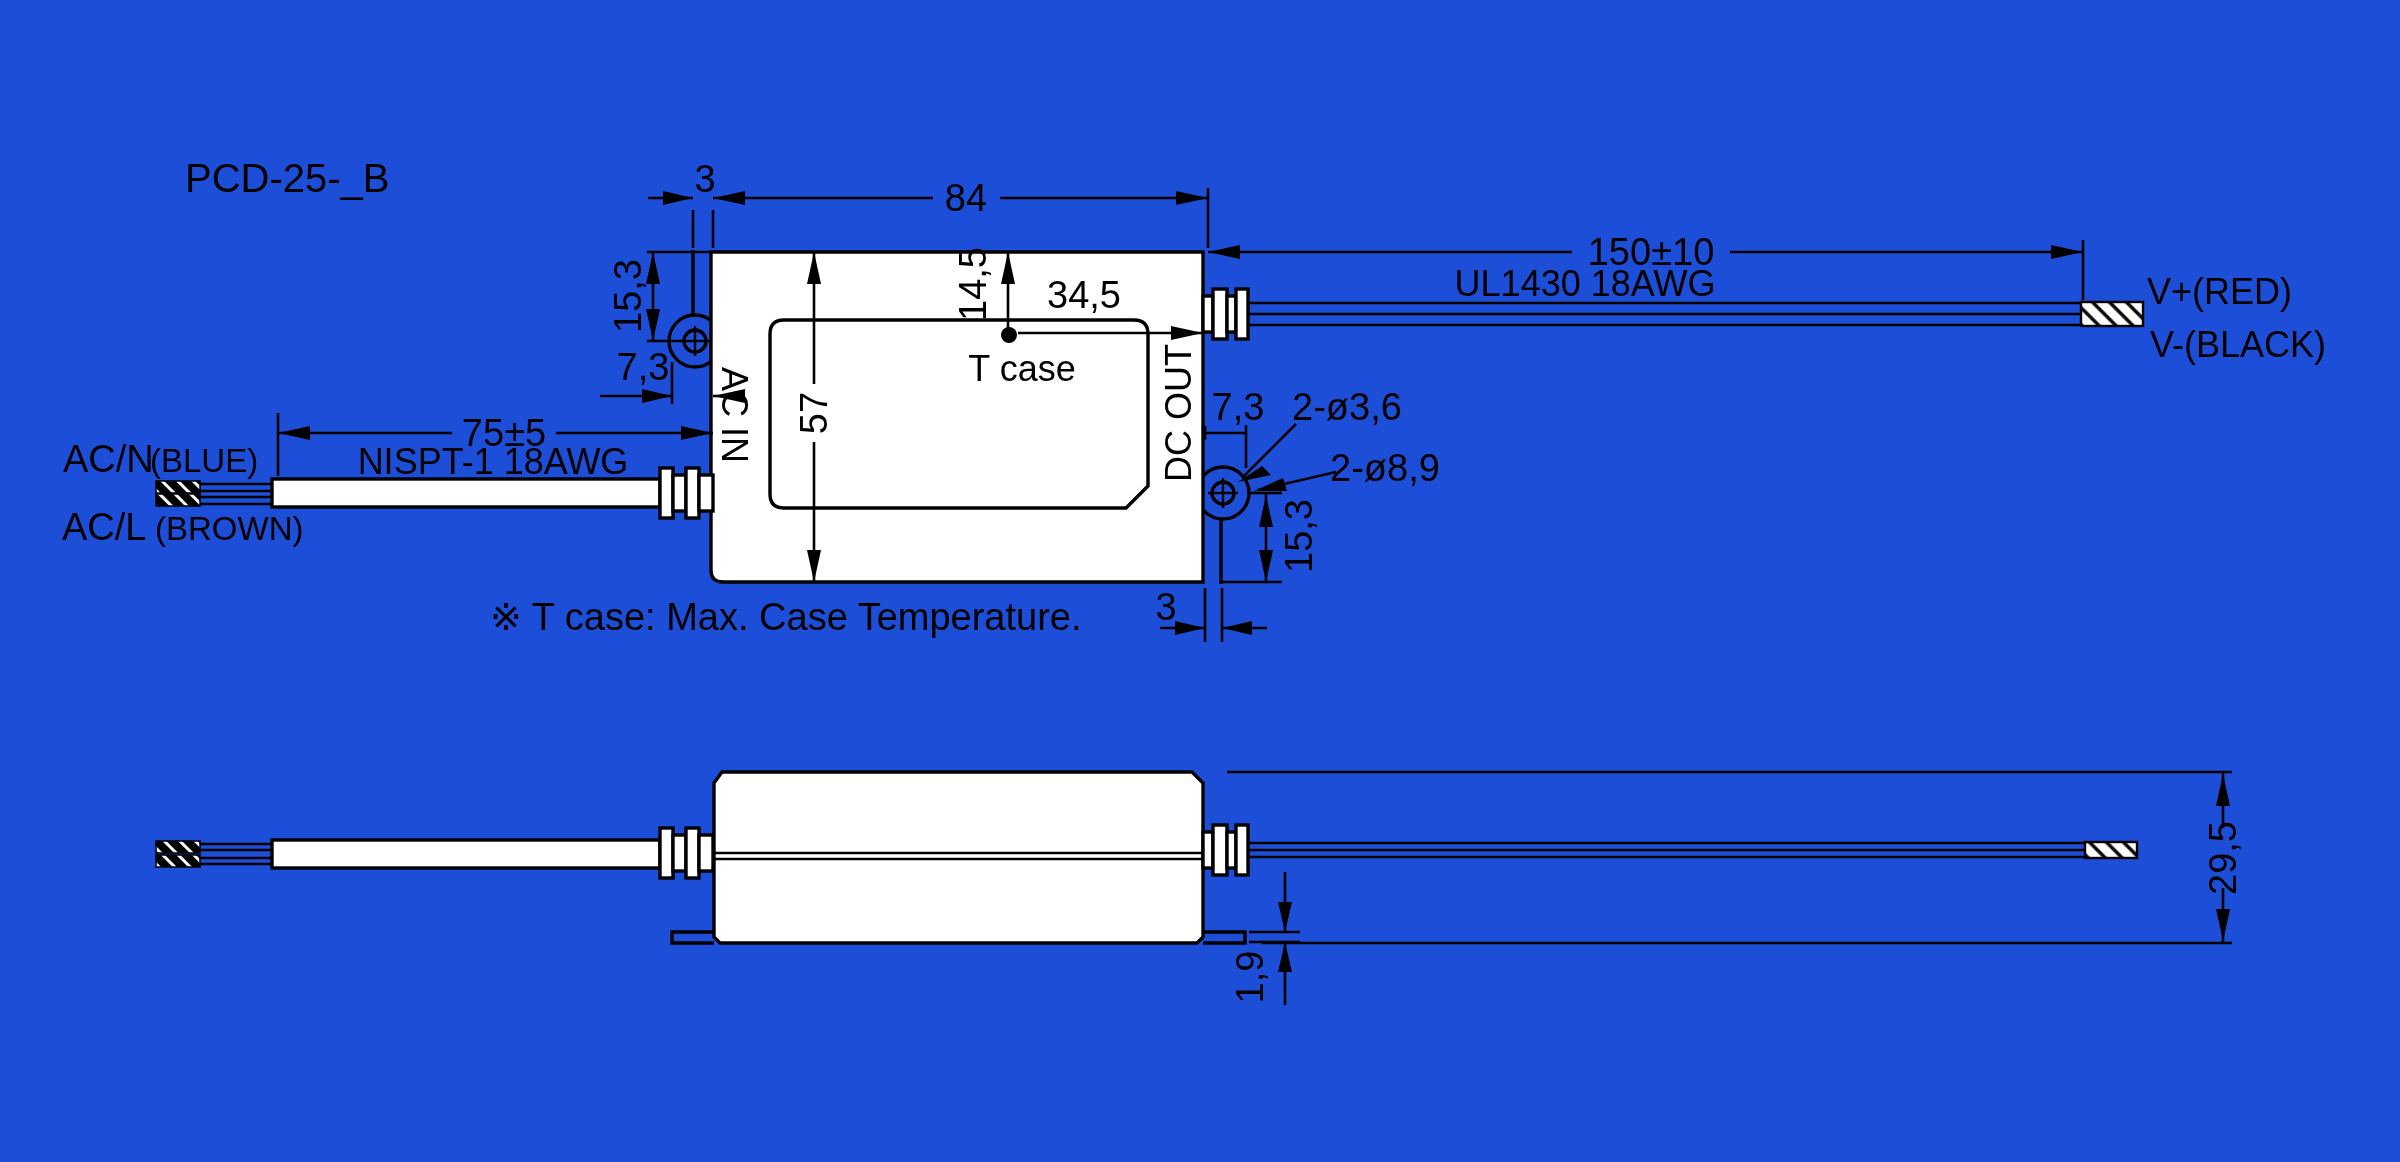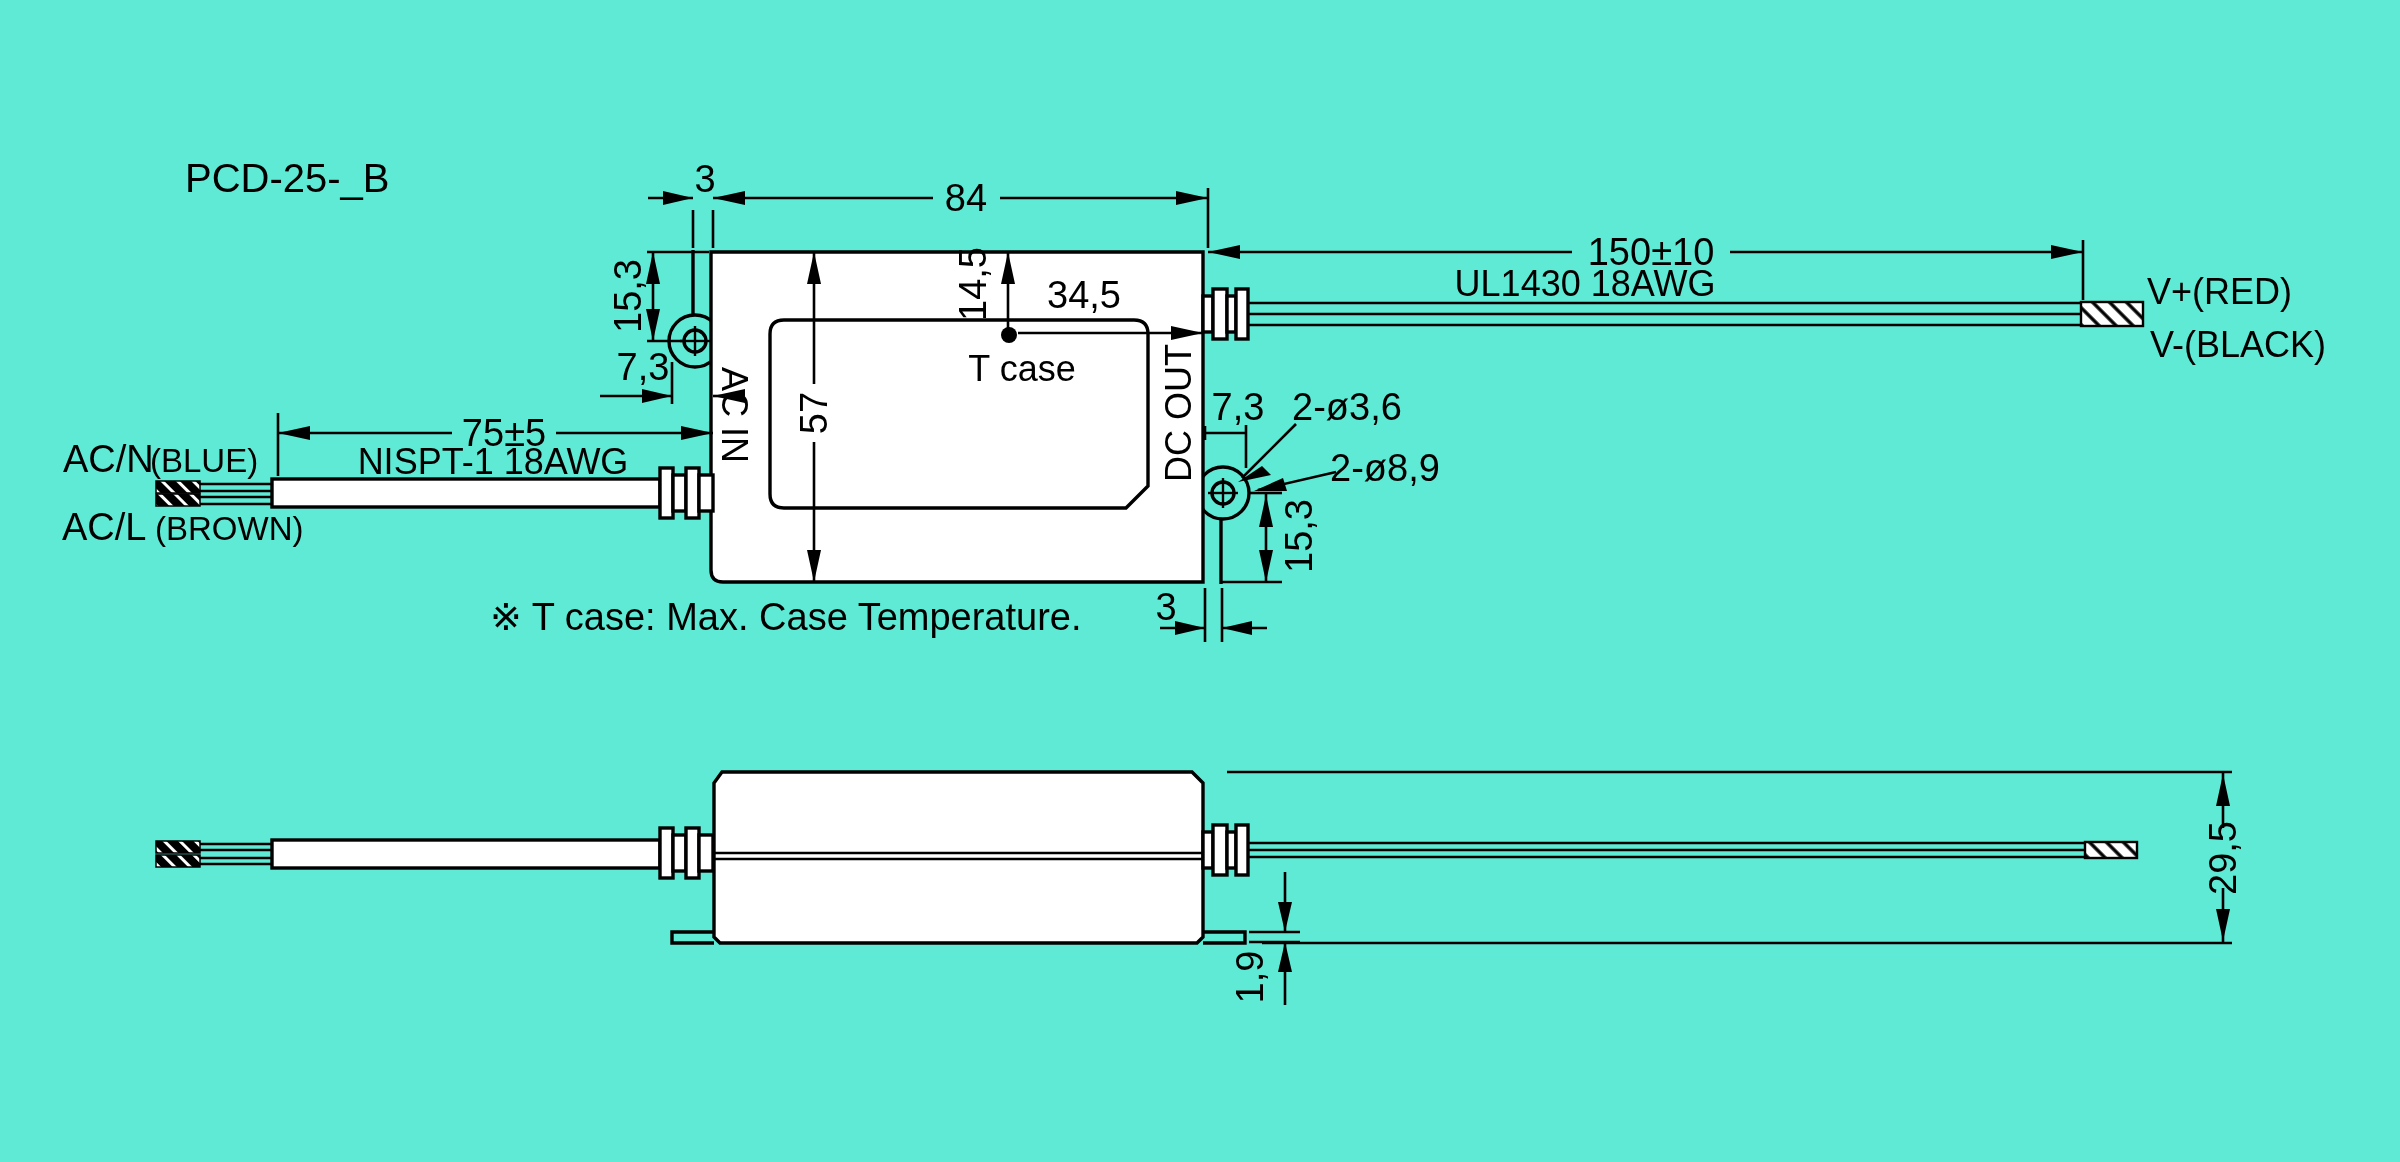--- a/index.html
+++ b/index.html
@@ -1,16 +1,16 @@
 <!DOCTYPE html>
 <html><head>
 <meta charset="utf-8">
 <style>
   html,body{margin:0;padding:0;background:#ffffff;}
-  .page{width:2400px;height:1162px;position:relative;background:#5eead4;overflow:hidden;}
+  .page{width:2400px;height:1162px;position:relative;background:#1d4ed8;overflow:hidden;}
   svg{display:block;}
   text{font-family:"Liberation Sans","DejaVu Sans",sans-serif;fill:#000;}
   .t38{font-size:38px;}
   .t40{font-size:40px;}
   .t36{font-size:36px;}
   .t33{font-size:33px;}
   .outline{stroke:#000;stroke-width:3.4;fill:none;}
   .outlinew{stroke:#000;stroke-width:3.4;fill:#fff;}
   .dim{stroke:#000;stroke-width:2.6;fill:none;}
   .thin{stroke:#000;stroke-width:2.4;fill:none;}

